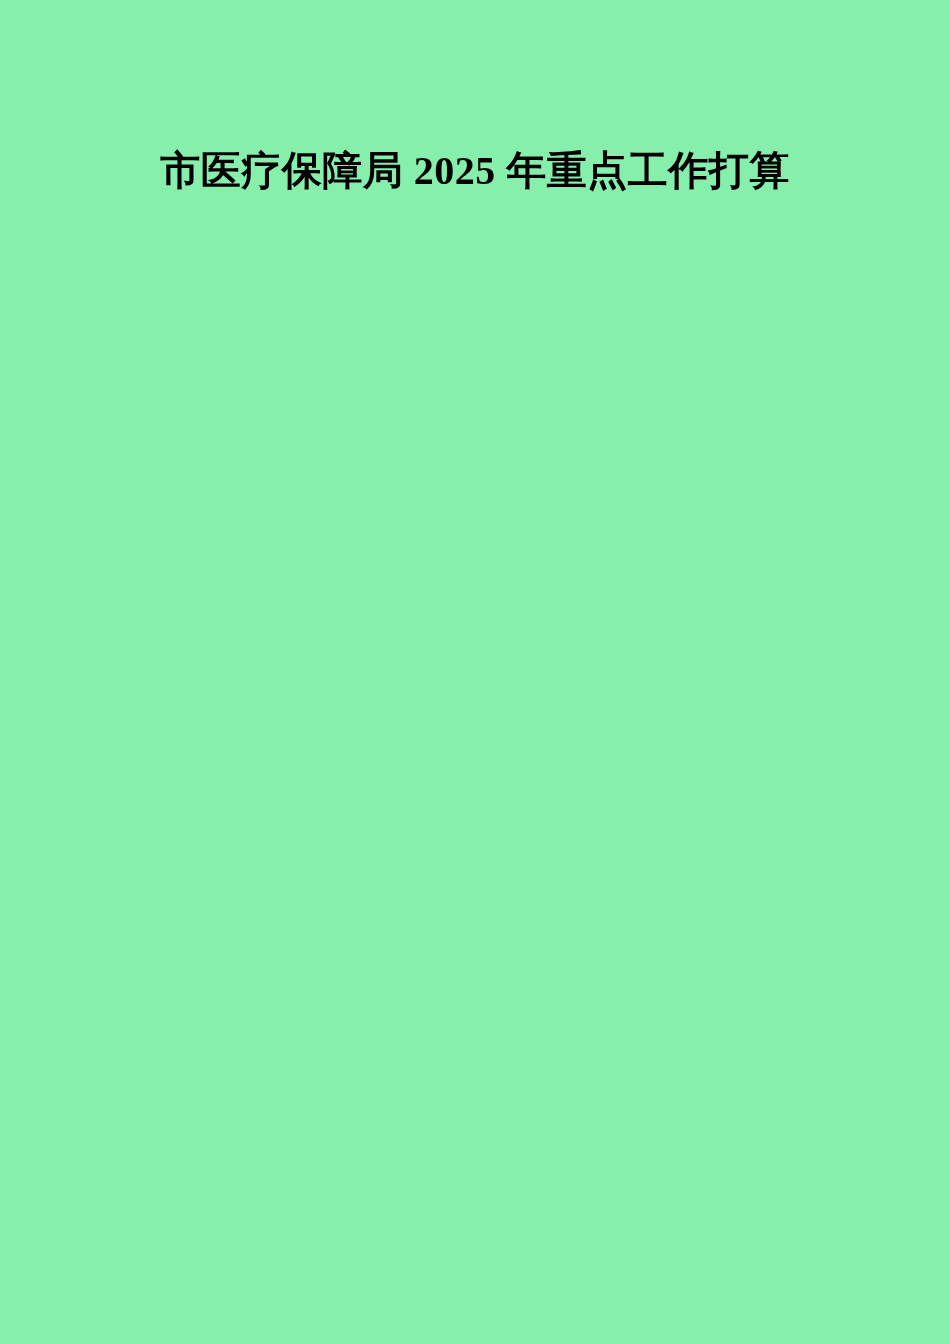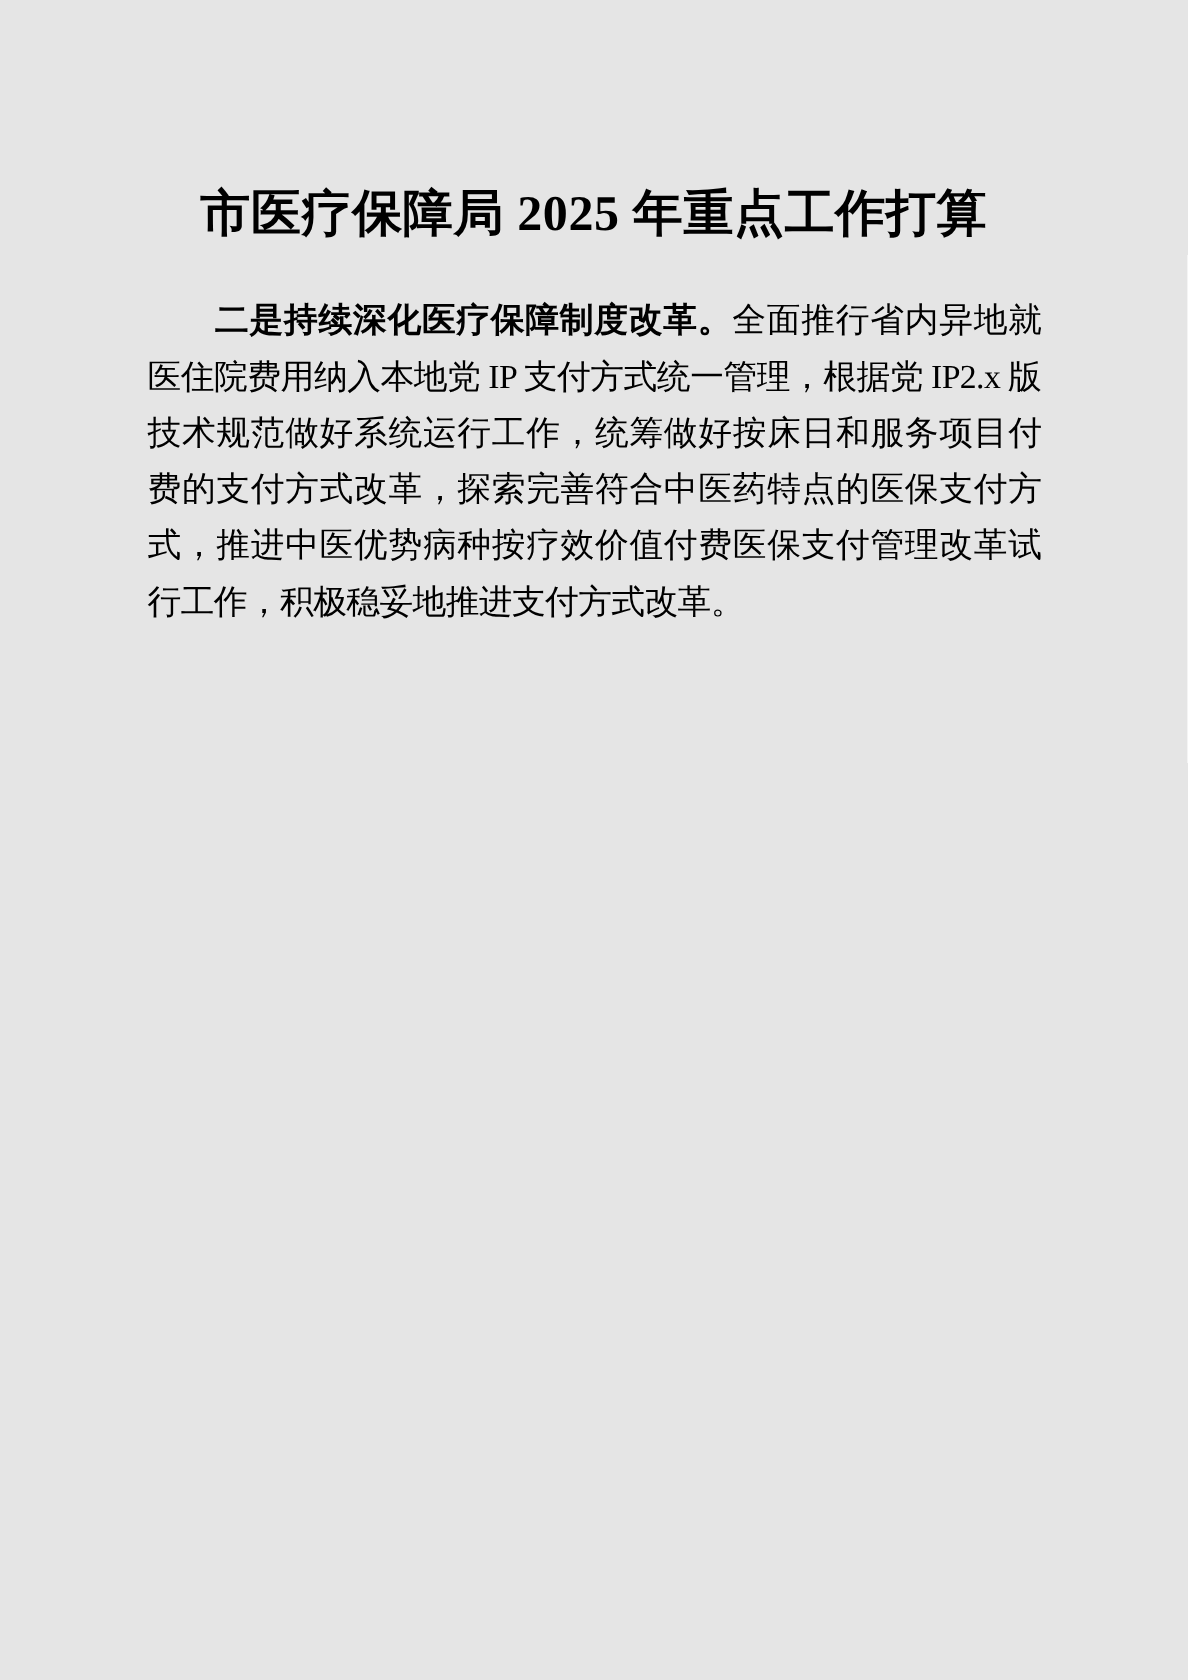--- a/index.html
+++ b/index.html
@@ -4,21 +4,21 @@
 <style>
   html, body {
     margin: 0;
     padding: 0;
     background: #ffffff;
   }
   .page {
     position: relative;
     width: 950px;
     height: 1344px;
-    background: #e5e5e5;
+    background: #86efac;
     color: #000000;
     overflow: hidden;
     font-family: "Liberation Serif", "DejaVu Serif", serif;
   }
   .doc-title {
     margin: 150px 60px 0 60px;
     text-align: center;
     font-size: 40px;
     line-height: 42px;
     font-weight: 700;
@@ -45,19 +45,18 @@
 </head>
 <body>
 
 <div class="page">
 
   <h1 class="doc-title">市医疗保障局 2025 年重点工作打算</h1>
 
   <div class="doc-content">
 
 
-    <p><span class="lead">二是持续深化医疗保障制度改革。</span><span>全面推行省内异地就医住院费用纳入本地党 IP 支付方式统一管理，根据党 IP2.x 版技术规范做好系统运行工作，统筹做好按床日和服务项目付费的支付方式改革，探索完善符合中医药特点的医保支付方式，推进中医优势病种按疗效价值付费医保支付管理改革试行工作，积极稳妥地推进支付方式改革。</span></p>
 
 
 
   </div>
 
 </div>
 
 </body></html>

